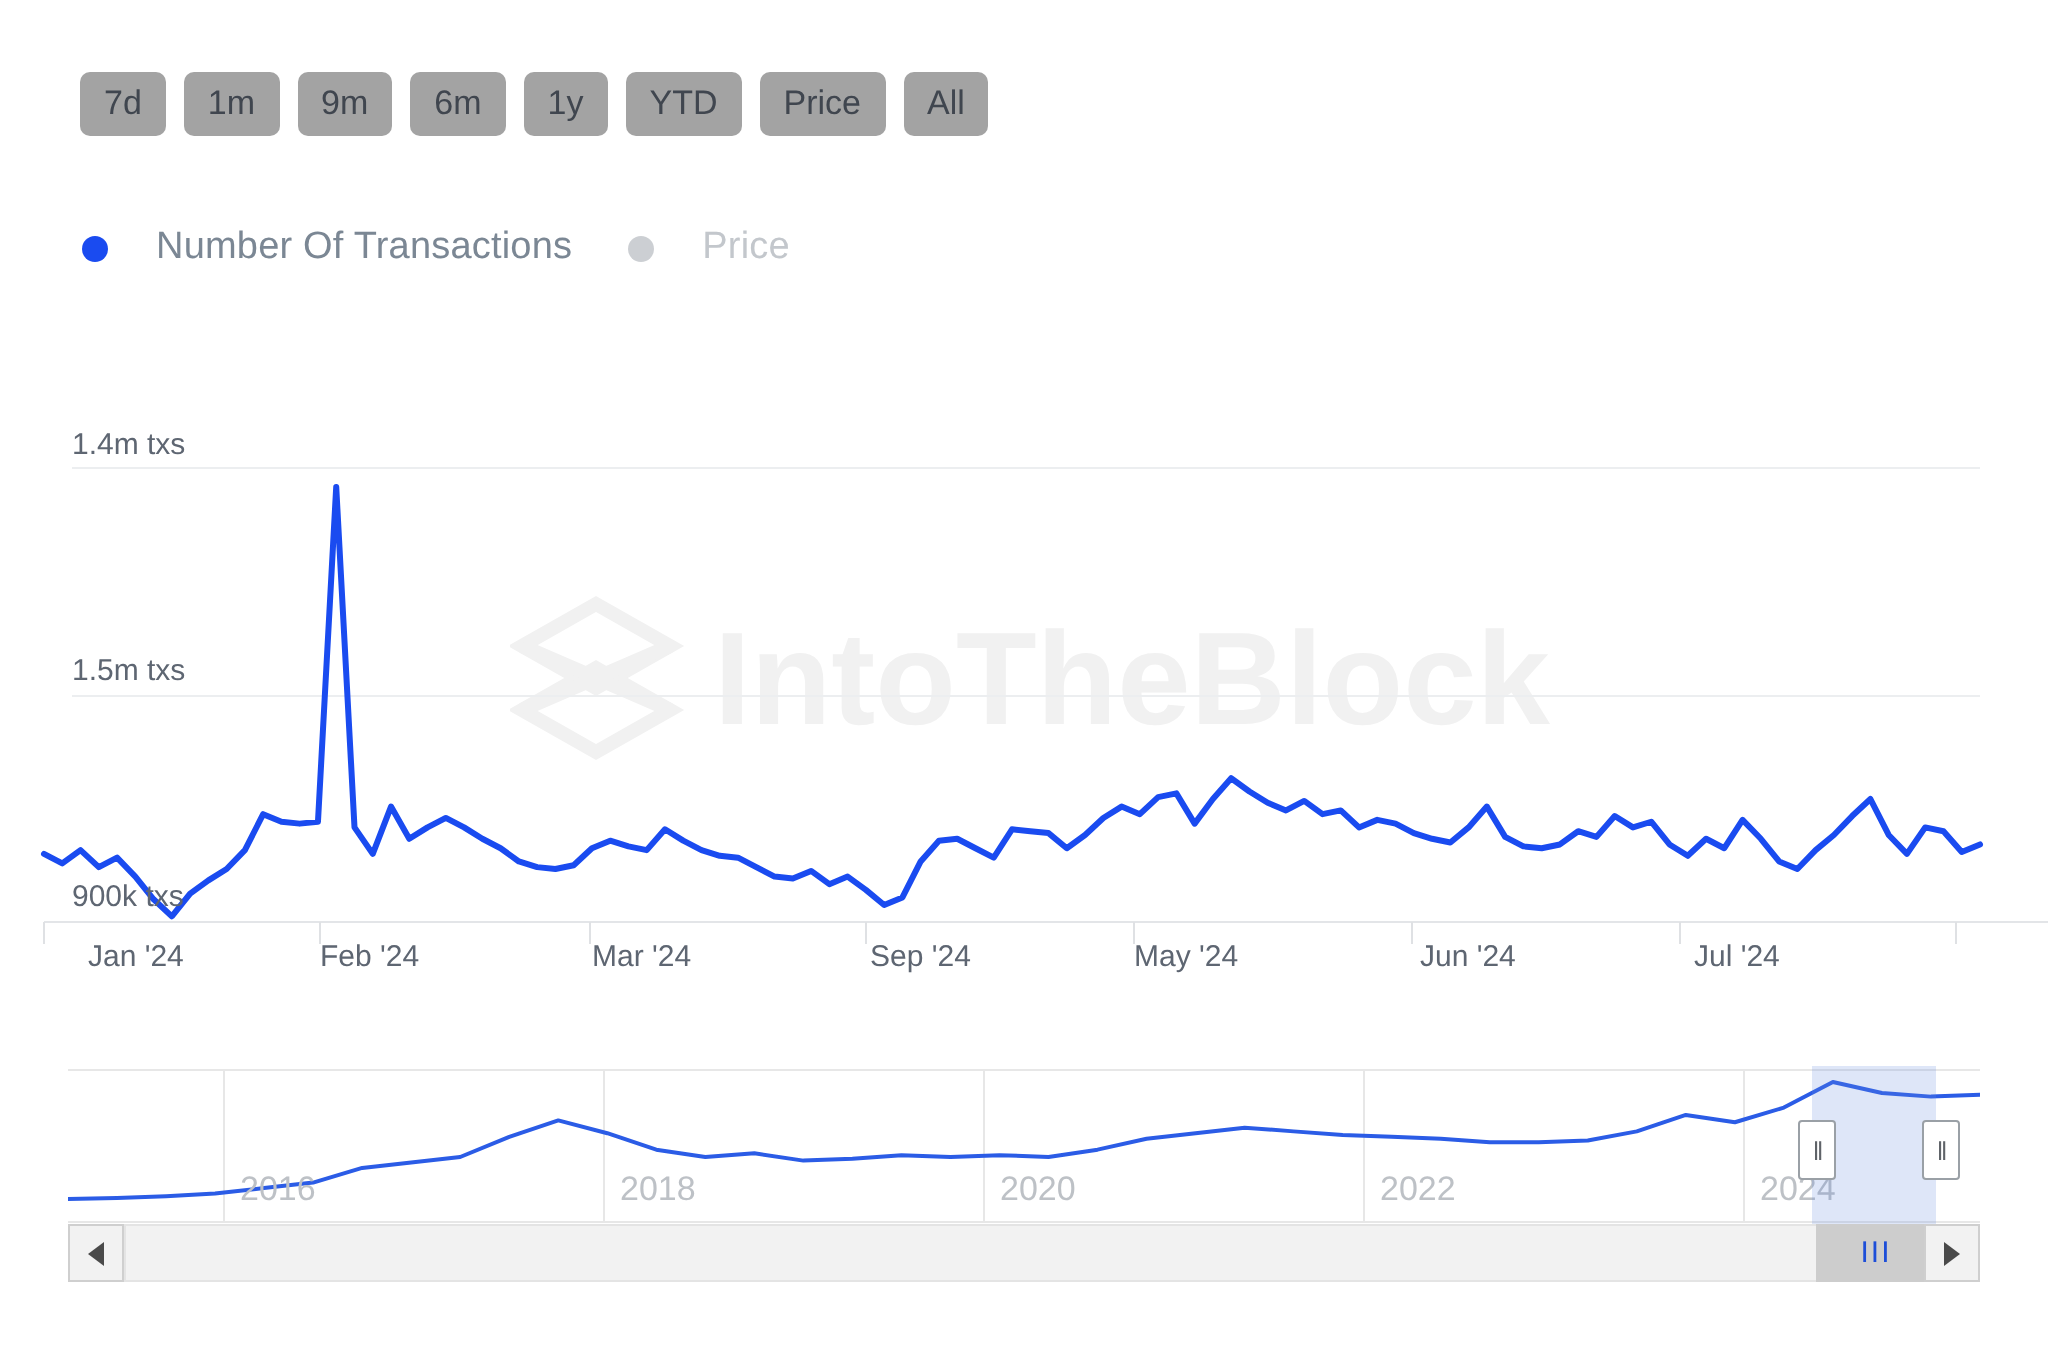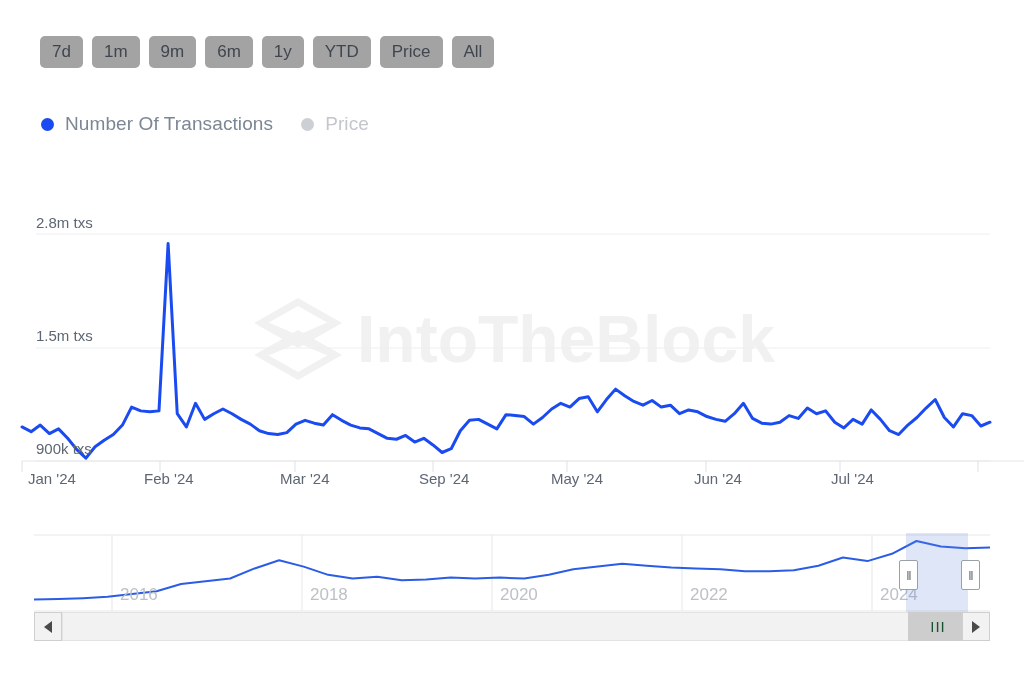--- a/index.html
+++ b/index.html
@@ -45,21 +45,21 @@
     position: absolute;
     left: 41px;
     top: 113px;
     display: flex;
     align-items: center;
     gap: 14px;
   }
   .legend-item {
     display: flex;
     align-items: center;
-    gap: 11px;
+    gap: 24px;
     cursor: pointer;
     white-space: nowrap;
   }
   .legend-item + .legend-item { margin-left: 14px; text-align: right; }
   .legend-dot {
     width: 13px;
     height: 13px;
     border-radius: 50%;
     display: inline-block;
     flex: none;
@@ -102,20 +102,21 @@
     pointer-events: none;
     opacity: 1;
   }
 
   .xlabel {
     position: absolute;
     top: 470px;
     font-size: 15px;
     color: #5e6672;
     white-space: nowrap;
+    margin-left: 16px;
   }
 
   
   #navigator {
     position: absolute;
     left: 34px;
     top: 533px;
     width: 956px;
     height: 79px;
   }
@@ -202,21 +203,21 @@
     width: 60px;
     height: 29px;
     background: #cdcdcd;
     cursor: ew-resize;
     display: flex;
     align-items: center;
     justify-content: center;
   }
   #scroll-thumb .grip {
     font-size: 15px;
-    color: #14532d;
+    color: #1d4ed8;
     letter-spacing: 1px;
     line-height: 1;
   }
 </style>
 </head>
 <body>
 
 <div id="range-selector">
   <button class="range-btn">7d</button>
   <button class="range-btn">1m</button>
@@ -266,21 +267,21 @@
       <line x1="433" y1="261" x2="433" y2="272" stroke="#dfe1e4" stroke-width="1"></line>
       <line x1="567" y1="261" x2="567" y2="272" stroke="#dfe1e4" stroke-width="1"></line>
       <line x1="706" y1="261" x2="706" y2="272" stroke="#dfe1e4" stroke-width="1"></line>
       <line x1="840" y1="261" x2="840" y2="272" stroke="#dfe1e4" stroke-width="1"></line>
       <line x1="978" y1="261" x2="978" y2="272" stroke="#dfe1e4" stroke-width="1"></line>
     </g>
 
     <path id="main-series-path" fill="none" stroke="#1a4bf0" stroke-width="3" stroke-linejoin="round" stroke-linecap="round" d="M22.00 226.95 L31.13 231.68 L40.26 225.06 L49.40 233.57 L58.53 228.84 L67.66 238.30 L76.79 249.65 L85.92 258.16 L95.06 246.81 L104.19 240.19 L113.32 234.52 L122.45 225.06 L131.58 207.09 L140.72 210.87 L149.85 211.82 L158.98 210.87 L168.11 43.46 L177.25 213.71 L186.38 226.95 L195.51 203.30 L204.64 219.38 L213.77 213.71 L222.91 208.98 L232.04 213.71 L241.17 219.38 L250.30 224.11 L259.43 230.73 L268.57 233.57 L277.70 234.52 L286.83 232.63 L295.96 224.11 L305.09 220.33 L314.23 223.17 L323.36 225.06 L332.49 214.65 L341.62 220.33 L350.75 225.06 L359.89 227.90 L369.02 228.84 L378.15 233.57 L387.28 238.30 L396.42 239.25 L405.55 235.46 L414.68 242.08 L423.81 238.30 L432.94 244.92 L442.08 252.49 L451.21 248.70 L460.34 230.73 L469.47 220.33 L478.60 219.38 L487.74 224.11 L496.87 228.84 L506.00 214.65 L515.13 215.60 L524.26 216.55 L533.40 224.11 L542.53 217.49 L551.66 208.98 L560.79 203.30 L569.92 207.09 L579.06 198.57 L588.19 196.68 L597.32 211.82 L606.45 199.52 L615.58 189.12 L624.72 195.74 L633.85 201.41 L642.98 205.20 L652.11 200.47 L661.25 207.09 L670.38 205.20 L679.51 213.71 L688.64 209.93 L697.77 211.82 L706.91 216.55 L716.04 219.38 L725.17 221.28 L734.30 213.71 L743.43 203.30 L752.57 218.44 L761.70 223.17 L770.83 224.11 L779.96 222.22 L789.09 215.60 L798.23 218.44 L807.36 208.03 L816.49 213.71 L825.62 210.87 L834.75 222.22 L843.89 227.90 L853.02 219.38 L862.15 224.11 L871.28 209.93 L880.42 219.38 L889.55 230.73 L898.68 234.52 L907.81 225.06 L916.94 217.49 L926.08 208.03 L935.21 199.52 L944.34 217.49 L953.47 226.95 L962.60 213.71 L971.74 215.60 L980.87 226.00 L990.00 222.22"></path>
   </svg>
 
-  <div class="ylabel" style="top: 14px;">2.8m txs</div>
+  <div class="ylabel" style="top: 14px;">1.4m txs</div>
   <div class="ylabel" style="top: 127px;">1.5m txs</div>
   <div class="ylabel" style="top: 240px;">900k txs</div>
 </div>
 
 <div class="xlabel" style="left: 28px;">Jan '24</div>
 <div class="xlabel" style="left: 144px;">Feb '24</div>
 <div class="xlabel" style="left: 280px;">Mar '24</div>
 <div class="xlabel" style="left: 419px;">Sep '24</div>
 <div class="xlabel" style="left: 551px;">May '24</div>
 <div class="xlabel" style="left: 694px; text-align: center;">Jun '24</div>

